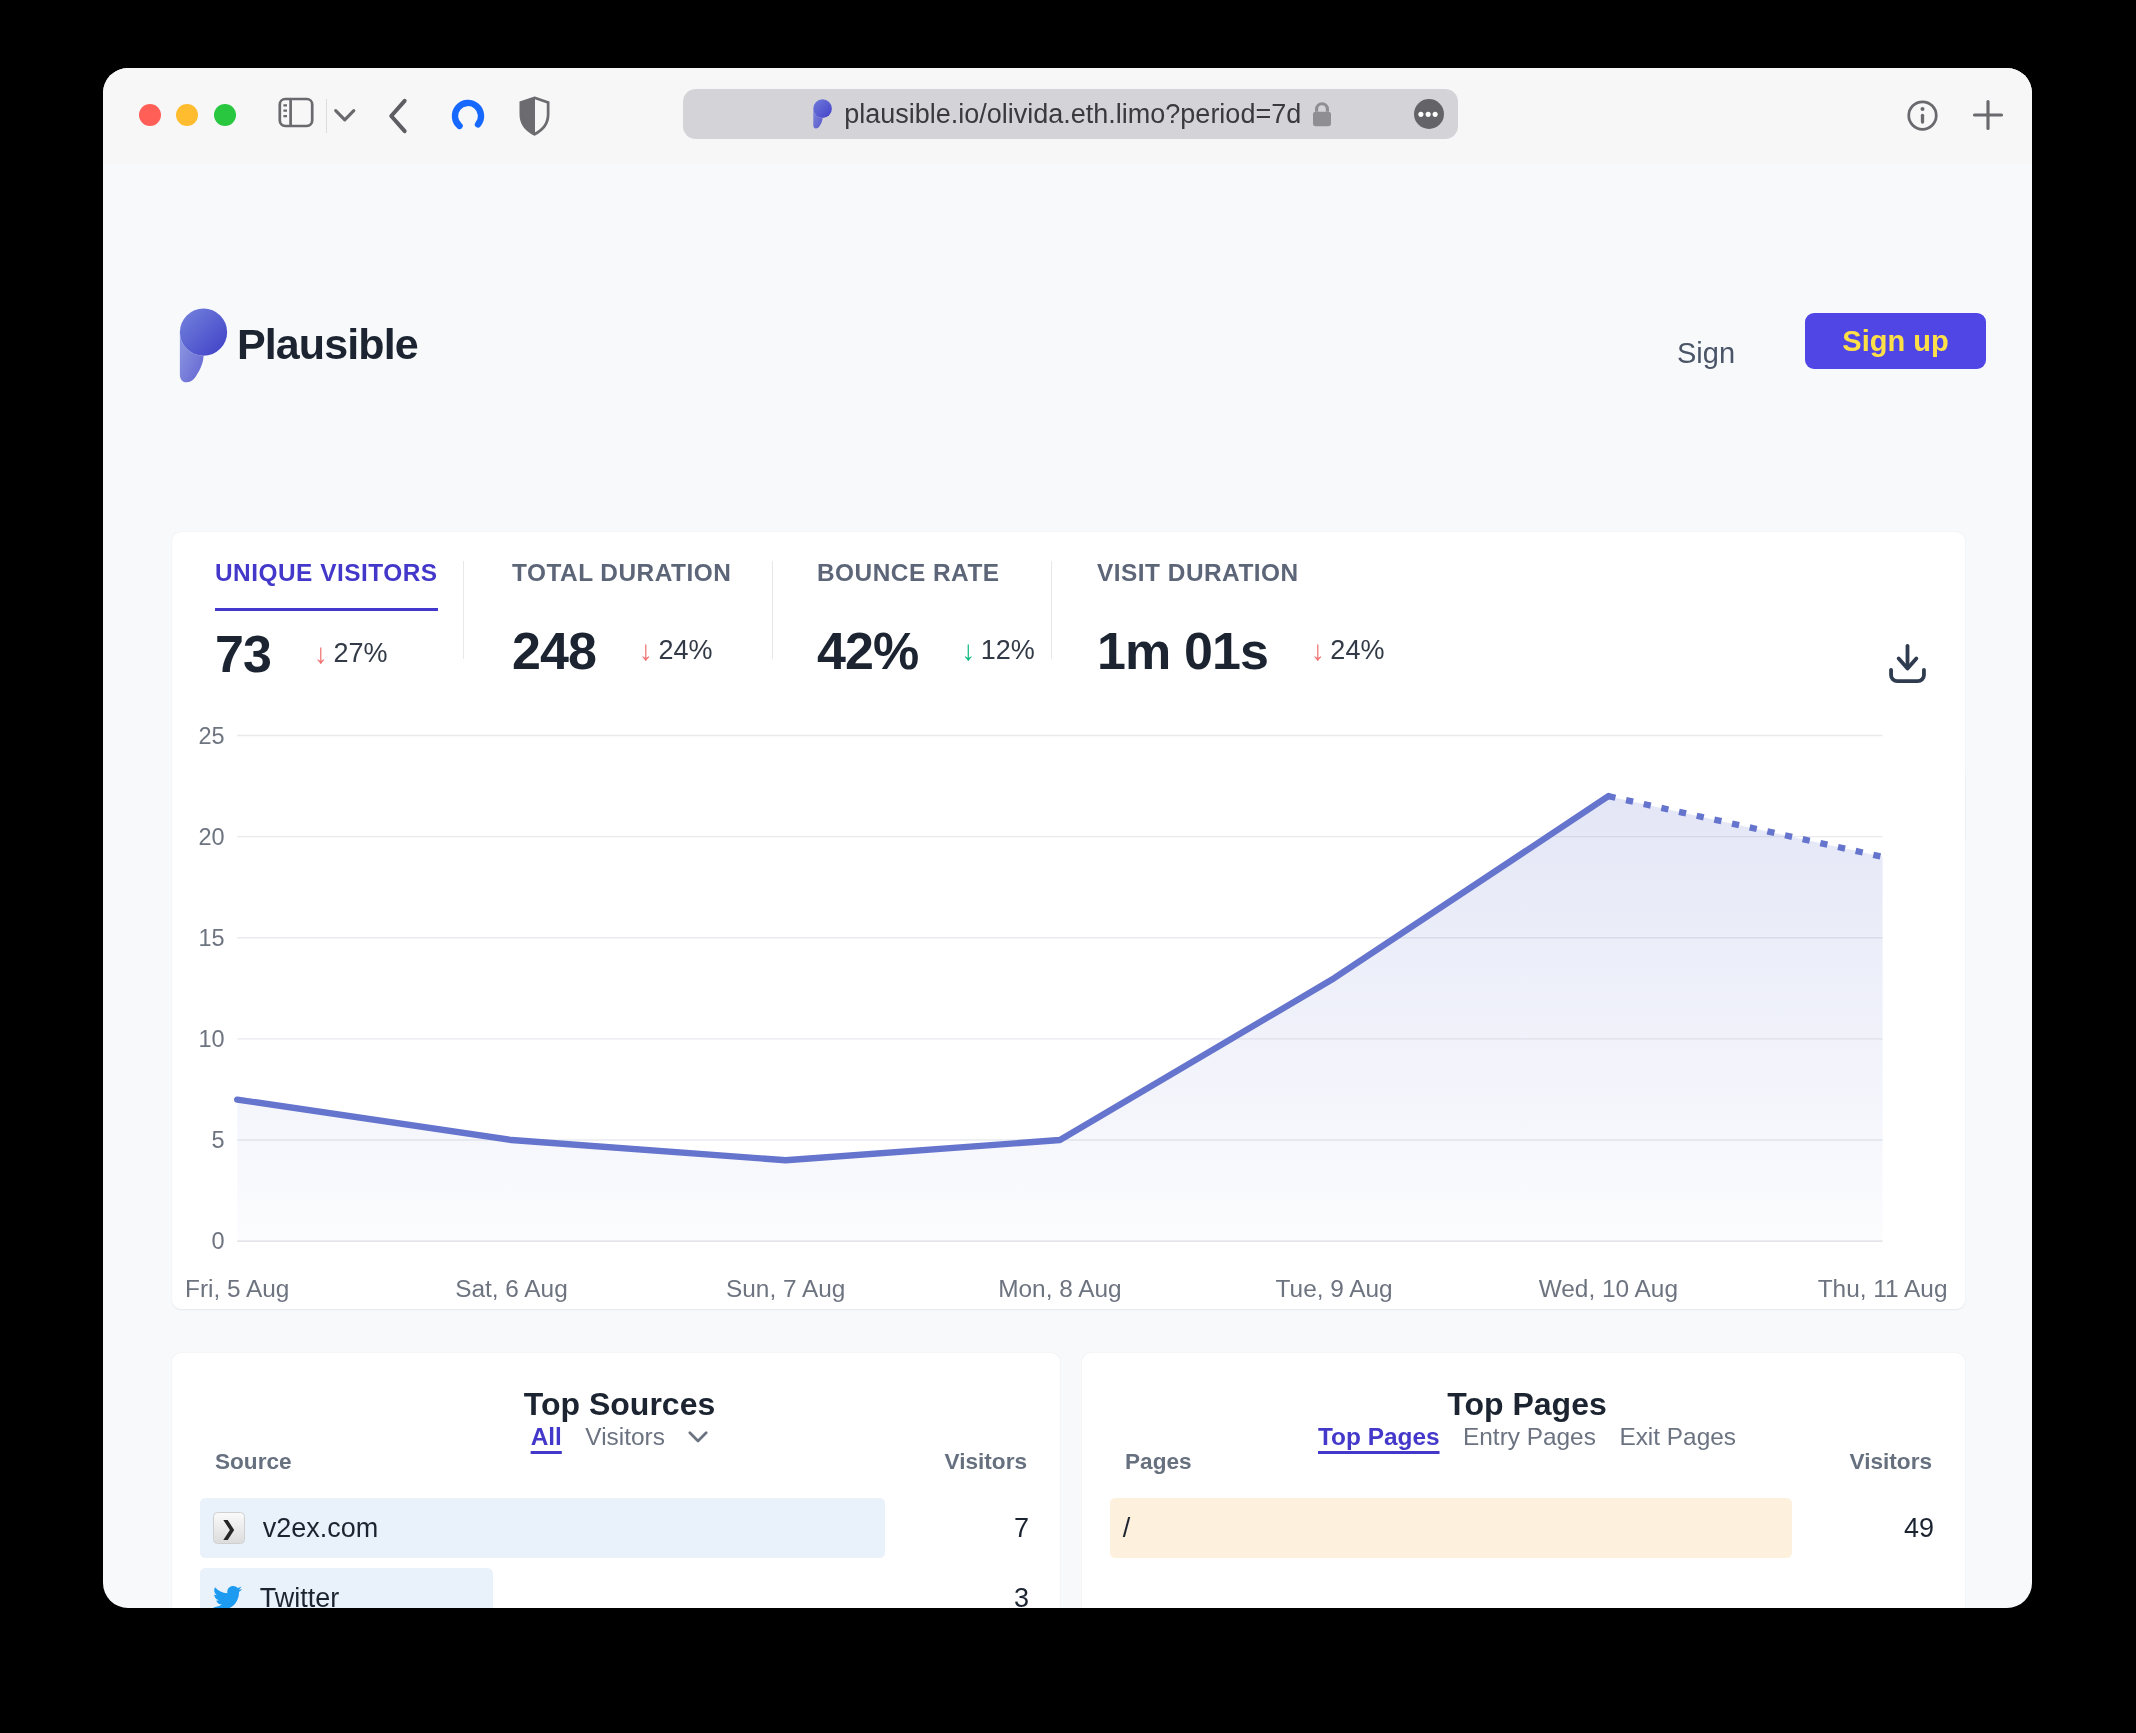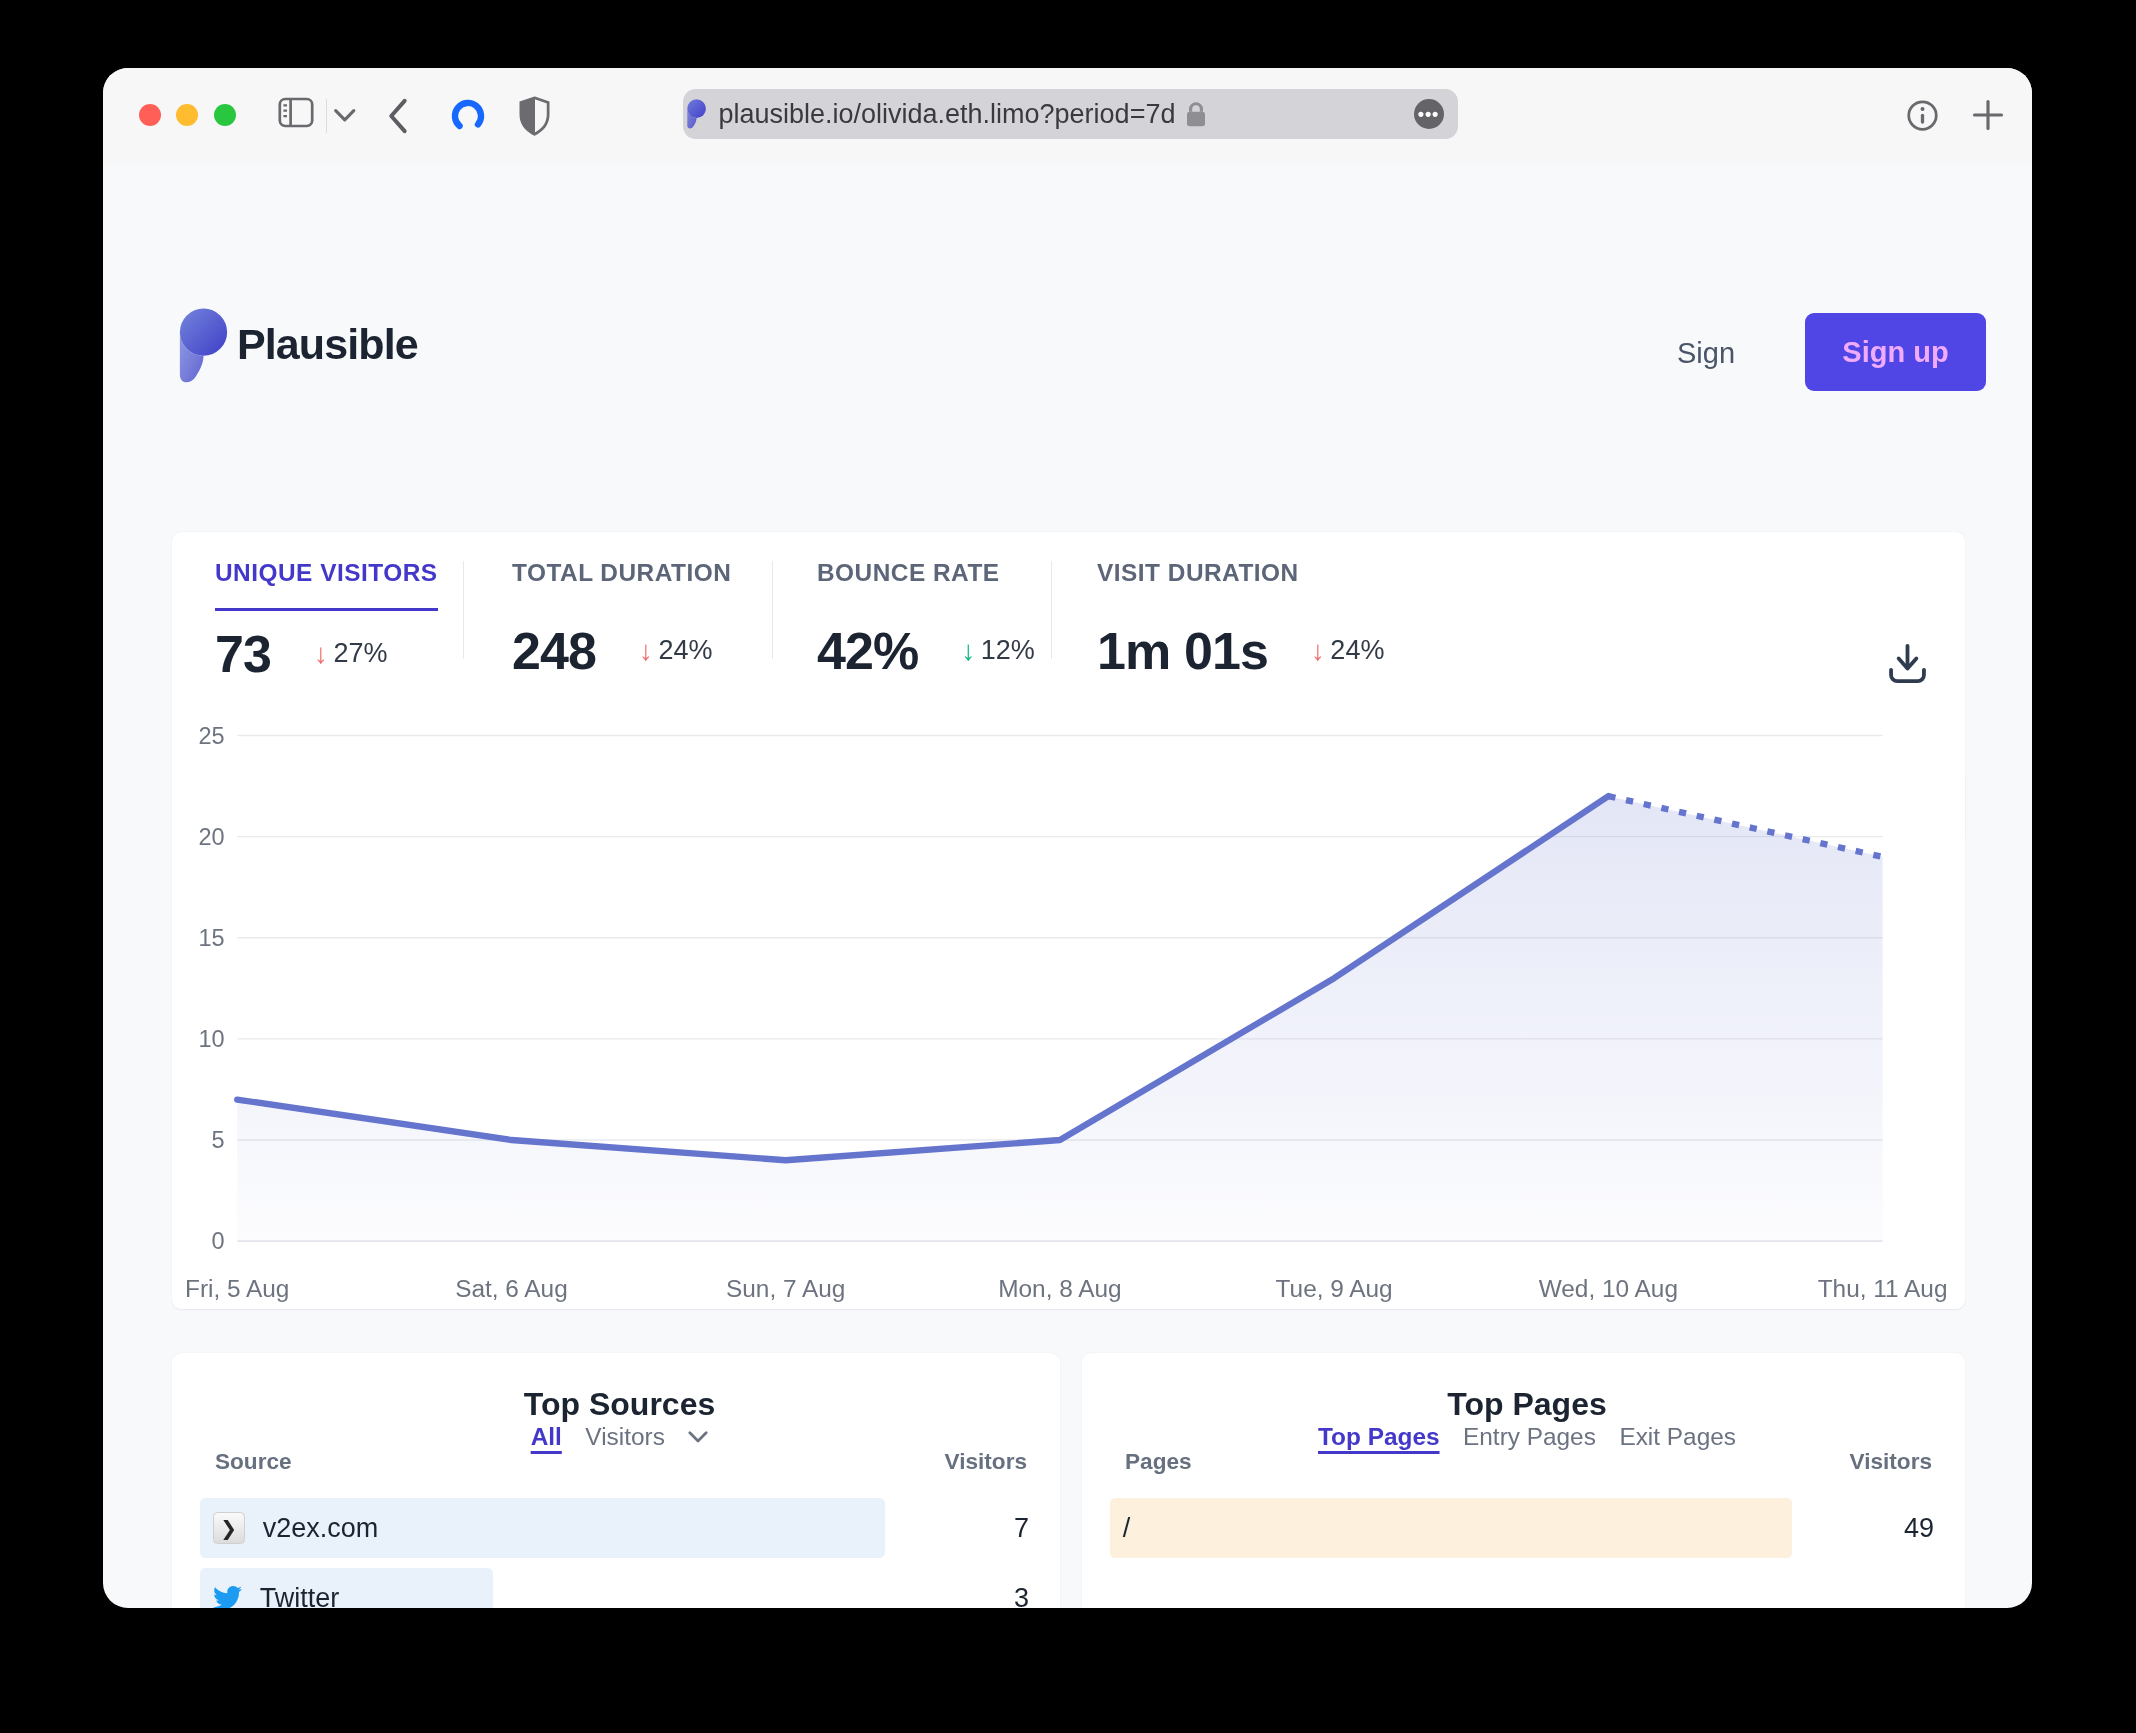--- a/index.html
+++ b/index.html
@@ -3,28 +3,28 @@
 <meta charset="utf-8">
 <style>
   html,body{margin:0;padding:0;background:#000;}
   body{width:2137px;height:1733px;position:relative;font-family:"Liberation Sans","DejaVu Sans",sans-serif;-webkit-font-smoothing:antialiased;}
   .window{position:absolute;left:103px;top:68px;width:1929px;height:1540px;background:#f8f9fb;border-radius:25px;overflow:hidden;}
   
   .toolbar{position:absolute;left:0;top:0;width:100%;height:96px;background:#f7f7f8;}
   .tl{position:absolute;top:36px;width:22px;height:22px;border-radius:50%;}
   .ticon{position:absolute;top:29px;color:#69696e;}
   .tb-divider{position:absolute;left:223px;top:31px;width:0.9px;height:34px;background:#dcdcdf;}
-  .urlbar{position:absolute;left:580px;top:21px;width:775px;height:50px;background:#d4d4d8;border-radius:12.7px;display:flex;align-items:center;gap:11px;}
+  .urlbar{position:absolute;left:580px;top:21px;width:775px;height:50px;background:#d4d4d8;border-radius:12.7px;display:flex;align-items:center;justify-content:center;gap:11px;}
   .urltext{font-size:27px;color:#3a3a3e;}
   .more-circle{position:absolute;right:14.5px;top:10px;width:30px;height:30px;border-radius:50%;background:#636368;color:#fff;display:flex;align-items:center;justify-content:center;font-size:18px;letter-spacing:0.9px;font-weight:bold;}
   
   .brandrow{position:absolute;left:0;top:96px;width:100%;}
   .brand-name{position:absolute;left:134px;top:156px;font-size:43px;font-weight:800;color:#1b2430;letter-spacing:-0.9px;}
   .login{position:absolute;left:1574px;top:173px;font-size:29px;color:#4a5568;font-weight:500;cursor:pointer;}
-  .signup{position:absolute;left:1702px;top:149px;width:181px;height:78px;background:#4f46e5;border-radius:9px;color:#f0abfc;font-size:29px;font-weight:600;display:flex;align-items:center;justify-content:center;cursor:pointer;}
+  .signup{position:absolute;left:1702px;top:149px;width:181px;height:56px;background:#4f46e5;border-radius:9px;color:#fde047;font-size:29px;font-weight:600;display:flex;align-items:center;justify-content:center;cursor:pointer;}
   .siterow{position:absolute;left:0;top:344px;width:100%;height:100px;}
   .site-fav{position:absolute;left:71px;top:377px;width:31px;height:31px;border-radius:50%;background:#9ba1a9;color:#fff;display:flex;align-items:center;justify-content:center;font-size:22px;font-weight:bold;}
   .site-name{position:absolute;left:112px;top:373px;font-size:33px;font-weight:800;color:#1b2430;}
   .live-dot{position:absolute;left:394px;top:384px;width:16.3px;height:16.3px;border-radius:50%;background:#10b981;}
   .live-text{position:absolute;left:422px;top:378px;font-size:27px;font-weight:600;color:#4a5568;}
   .filter{position:absolute;left:1382px;top:377px;display:flex;align-items:center;gap:11px;color:#4a5568;font-size:27px;font-weight:500;cursor:pointer;}
   .period{position:absolute;left:1515px;top:356px;width:345px;height:74px;background:#fff;border:0.9px solid #e9ebef;border-radius:9px;box-shadow:0 0.9px 2.7px rgba(0,0,0,.06);display:flex;align-items:center;cursor:pointer;}
   .period span{margin-left:38px;font-size:27px;font-weight:600;color:#1b2430;}
   .period .chev{position:absolute;right:25px;top:27px;color:#3d4553;}
   

